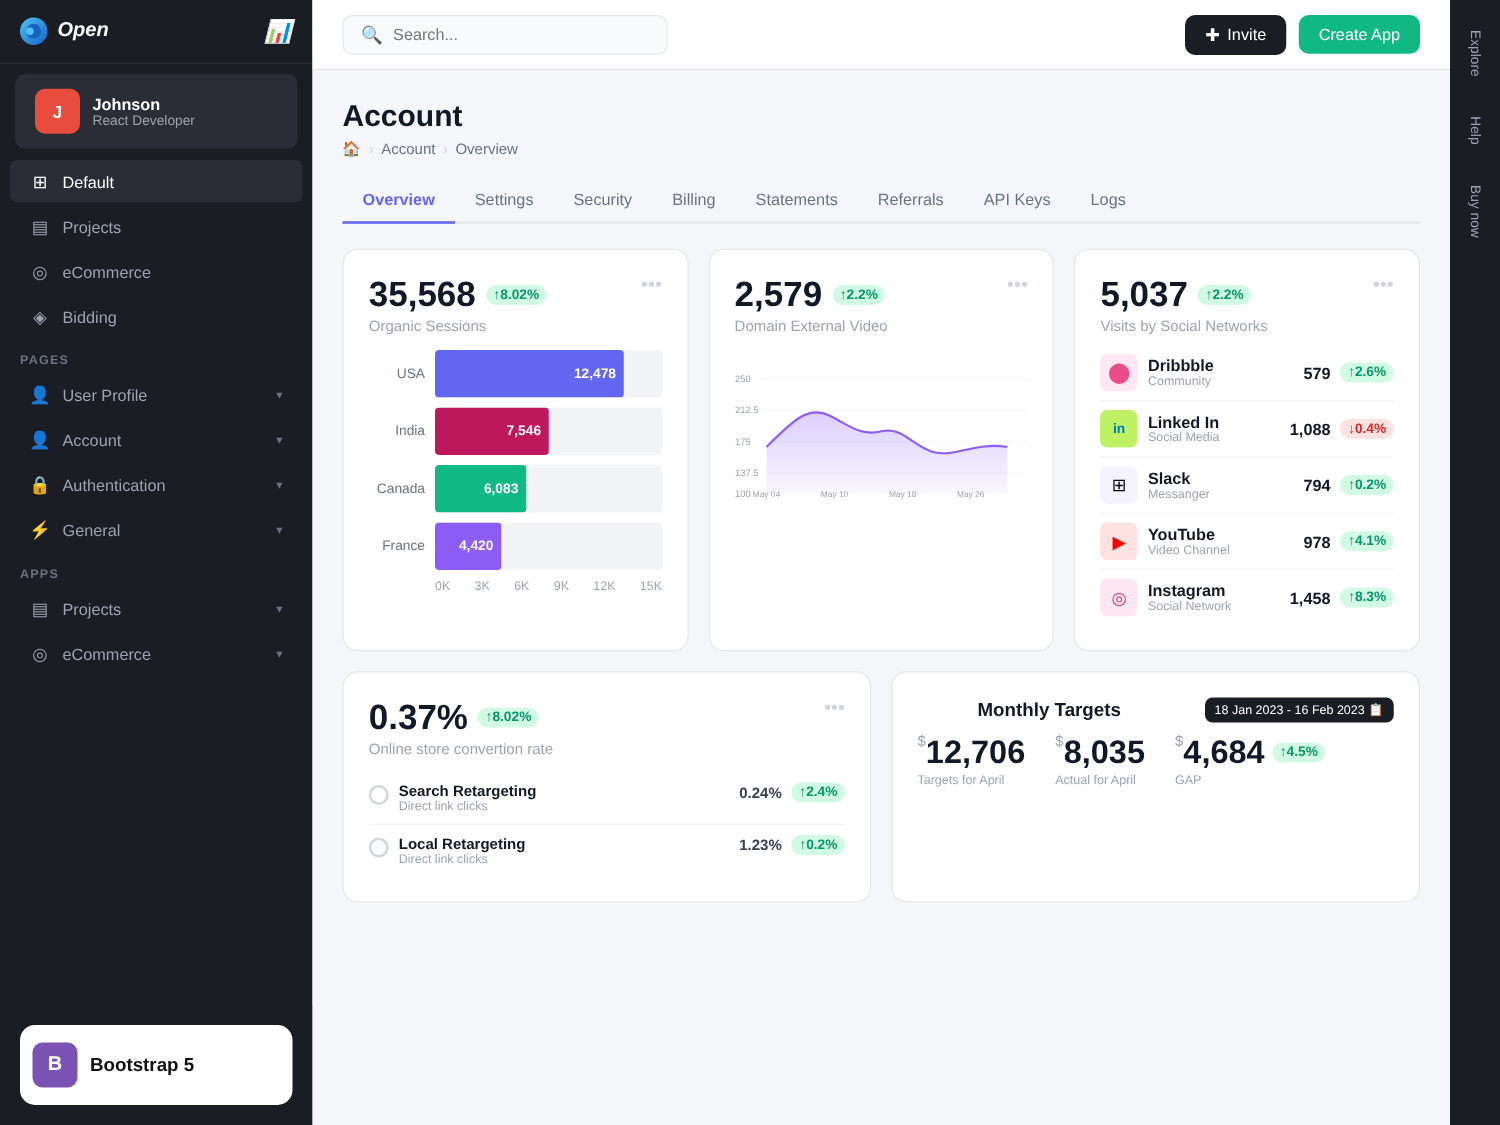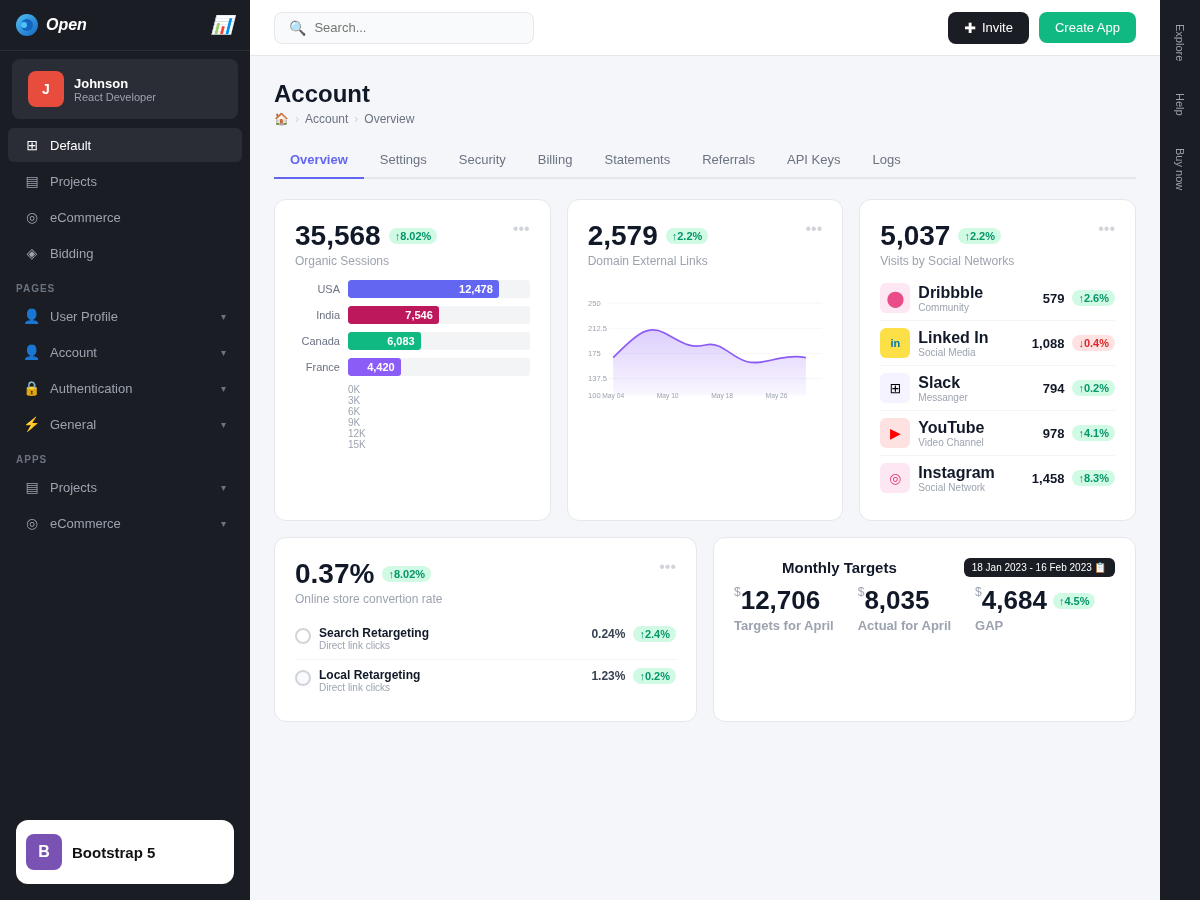--- a/index.html
+++ b/index.html
@@ -53,33 +53,33 @@
     .metric-badge { display: flex; align-items: center; gap: 2px; font-size: 11px; font-weight: 600; padding: 2px 6px; border-radius: 12px; }
     .badge-up { background: #d1fae5; color: #059669; }
     .badge-down { background: #fee2e2; color: #dc2626; }
     .metric-label { font-size: 12px; color: #9ca3af; margin-top: 2px; }
     .card-dots { color: #d1d5db; font-size: 16px; cursor: pointer; }
 
     
     .bar-chart { margin-top: 12px; }
     .bar-row { display: flex; align-items: center; gap: 8px; margin-bottom: 8px; }
     .bar-country { font-size: 11px; color: #6b7280; width: 45px; text-align: right; }
-    .bar-outer { flex: 1; height: 18px; border-radius: 3px; background: #f3f4f6; overflow: hidden; }
+    .bar-outer { flex: 1; height: 38px; border-radius: 3px; background: #f3f4f6; overflow: hidden; }
     .bar-fill { height: 100%; border-radius: 3px; display: flex; align-items: center; justify-content: flex-end; padding-right: 6px; font-size: 11px; font-weight: 600; color: #fff; }
-    .bar-axis { display: flex; justify-content: space-between; padding-left: 53px; margin-top: 4px; flex-direction: column; }
+    .bar-axis { display: flex; justify-content: space-between; padding-left: 53px; margin-top: 4px; }
     .bar-axis span { font-size: 10px; color: #9ca3af; }
     .line-chart-svg { width: 100%; height: 130px; margin-top: 8px; }
 
     
     .social-list { margin-top: 8px; }
     .social-row { display: flex; align-items: center; justify-content: space-between; padding: 7px 0; border-bottom: 1px solid #f3f4f6; }
     .social-row:last-child { border-bottom: none; }
     .social-left { display: flex; align-items: center; gap: 8px; }
     .social-icon { width: 30px; height: 30px; border-radius: 6px; display: flex; align-items: center; justify-content: center; font-size: 14px; }
-    .social-name { font-size: 16px; font-weight: 600; color: #111827; }
+    .social-name { font-size: 13px; font-weight: 600; color: #111827; }
     .social-type { font-size: 10px; color: #9ca3af; }
     .social-value { font-size: 13px; font-weight: 600; color: #111827; }
 
     
     .bottom-grid { display: grid; grid-template-columns: 1fr 1fr; gap: 16px; }
 
     
     .conversion-value { font-size: 28px; font-weight: 700; color: #111827; }
     .conversion-list { margin-top: 12px; }
     .conversion-row { display: flex; align-items: flex-start; justify-content: space-between; padding: 8px 0; border-bottom: 1px solid #f3f4f6; }
@@ -88,21 +88,21 @@
     .conversion-info { flex: 1; padding: 0 8px; }
     .conversion-name { font-size: 12px; font-weight: 600; color: #111827; }
     .conversion-sub { font-size: 10px; color: #9ca3af; }
     .conversion-pct { font-size: 12px; font-weight: 600; color: #374151; }
 
     
     .targets-values { display: flex; gap: 24px; margin-top: 8px; }
     .target-item { }
     .target-currency { font-size: 12px; color: #9ca3af; vertical-align: top; }
     .target-value { font-size: 26px; font-weight: 700; color: #111827; }
-    .target-label { font-size: 13px; color: #9ca3af; margin-top: 2px; font-weight: bold; }
+    .target-label { font-size: 10px; color: #9ca3af; margin-top: 2px; }
 
     
     .right-panel { width: 40px; background: #1a1d23; display: flex; flex-direction: column; align-items: center; padding: 16px 0; gap: 16px; }
     .side-label { writing-mode: vertical-rl; text-orientation: mixed; font-size: 11px; color: #9ca3af; cursor: pointer; padding: 8px 4px; }
   </style>
 </head>
 <body>
 
 <div class="sidebar">
   <div class="sidebar-header">
@@ -302,21 +302,21 @@
         </div>
       </div>
 
       <div class="card">
         <div class="card-header">
           <div>
             <div style="display:flex;align-items:center;gap:8px;">
               <span class="metric-value">2,579</span>
               <span class="metric-badge badge-up">↑2.2%</span>
             </div>
-            <div class="metric-label">Domain External Links</div>
+            <div class="metric-label">Domain External Video</div>
           </div>
           <span class="card-dots">•••</span>
         </div>
         
         <svg class="line-chart-svg" viewBox="0 0 280 130" xmlns="http://www.w3.org/2000/svg">
           <defs>
             <linearGradient id="lineGrad" x1="0" y1="0" x2="0" y2="1">
               <stop offset="0%" stop-color="#8b5cf6" stop-opacity="0.3"></stop>
               <stop offset="100%" stop-color="#8b5cf6" stop-opacity="0.05"></stop>
             </linearGradient>
@@ -368,21 +368,21 @@
                 </div>
             </div>
             <div style="display:flex;align-items:center;gap:8px;">
               <span class="social-value">579</span>
               <span class="metric-badge badge-up">↑2.6%</span>
             </div>
           </div>
 
           <div class="social-row">
             <div class="social-left">
-              <div class="social-icon" style="background:#fde047;">
+              <div class="social-icon" style="background:#bef264;">
                   <span style="color:#0077b5;font-weight:700;font-size:11px;">in</span>
                 </div>
               <div>
                   <div class="social-name">Linked In</div>
                   <div class="social-type">Social Media</div>
                 </div>
             </div>
             <div style="display:flex;align-items:center;gap:8px;">
               <span class="social-value">1,088</span>
               <span class="metric-badge badge-down">↓0.4%</span>

